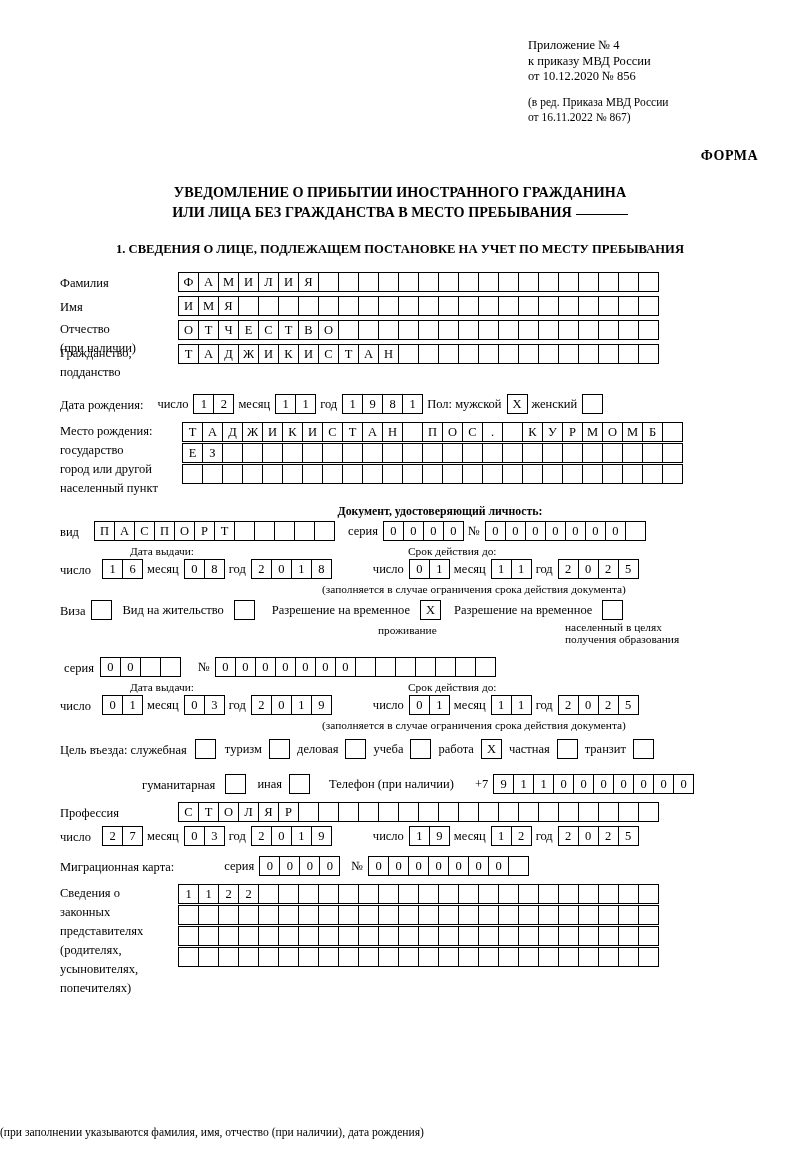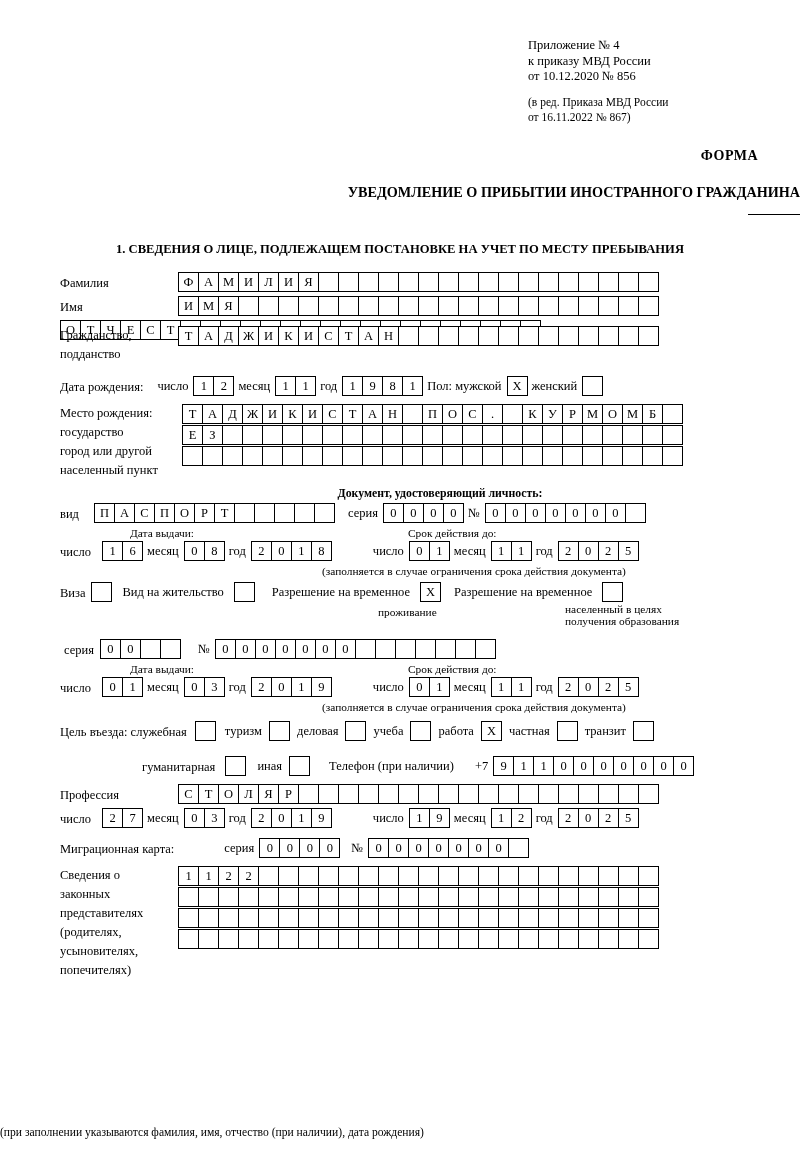--- a/index.html
+++ b/index.html
@@ -38,21 +38,21 @@
     right: 42px;
     font-weight: bold;
     font-size: 14px;
     letter-spacing: 0.5px;
   }
   .title {
     position: absolute;
     top: 182px;
     left: 0;
     width: 800px;
-    text-align: right;
+    text-align: center;
     font-weight: bold;
     font-size: 14.2px;
     line-height: 20px;
   }
   .title .line2 .tail {
     display: inline-block;
     width: 52px;
     border-bottom: 1px solid #000;
     margin-left: 4px;
     vertical-align: 2px;
@@ -145,21 +145,21 @@
     <div class="grp2">
       <div>(в ред. Приказа МВД России</div>
       <div>от 16.11.2022 № 867)</div>
     </div>
   </div>
 
   <div class="forma">ФОРМА</div>
 
   <div class="title">
     <div>УВЕДОМЛЕНИЕ О ПРИБЫТИИ ИНОСТРАННОГО ГРАЖДАНИНА</div>
-    <div class="line2"><span class="tail"></span></div>
+    <div class="line2"><span>ИЛИ ЛИЦА БЕЗ ГРАЖДАНСТВА В МЕСТО ПРЕБЫВАНИЯ</span><span class="tail"></span></div>
   </div>
 
   <div class="section-title">1. СВЕДЕНИЯ О ЛИЦЕ, ПОДЛЕЖАЩЕМ ПОСТАНОВКЕ НА УЧЕТ ПО МЕСТУ ПРЕБЫВАНИЯ</div>
 
   <div class="form-area">
 
     <div class="row">
       <div class="lbl col-label">Фамилия</div>
       <div class="cells">
           <div class="cell">Ф</div>
@@ -213,20 +213,24 @@
           <div class="cell"></div>
           <div class="cell"></div>
           <div class="cell"></div>
           <div class="cell"></div>
           <div class="cell"></div>
           <div class="cell"></div>
         </div>
     </div>
 
     <div class="row">
+      <div class="col-label">
+        <div class="multiline-lbl">Отчество</div>
+        <div class="multiline-lbl">(при наличии)</div>
+      </div>
       <div class="cells">
           <div class="cell">О</div>
           <div class="cell">Т</div>
           <div class="cell">Ч</div>
           <div class="cell">Е</div>
           <div class="cell">С</div>
           <div class="cell">Т</div>
           <div class="cell">В</div>
           <div class="cell">О</div>
           <div class="cell"></div>

